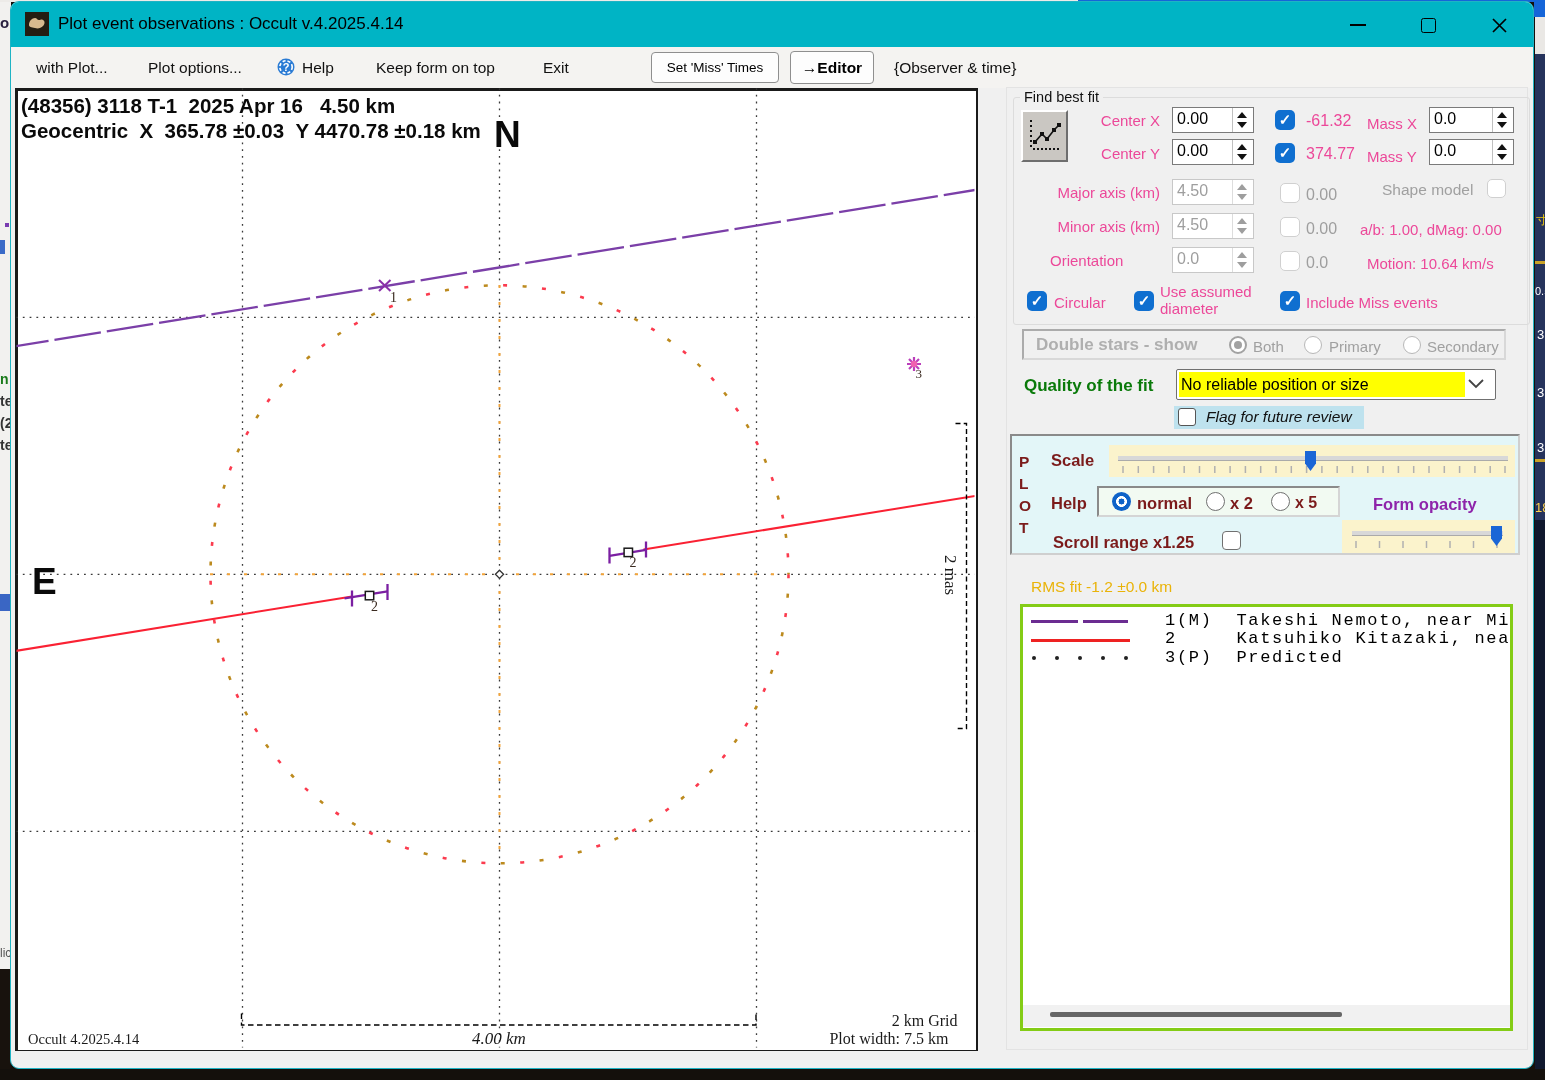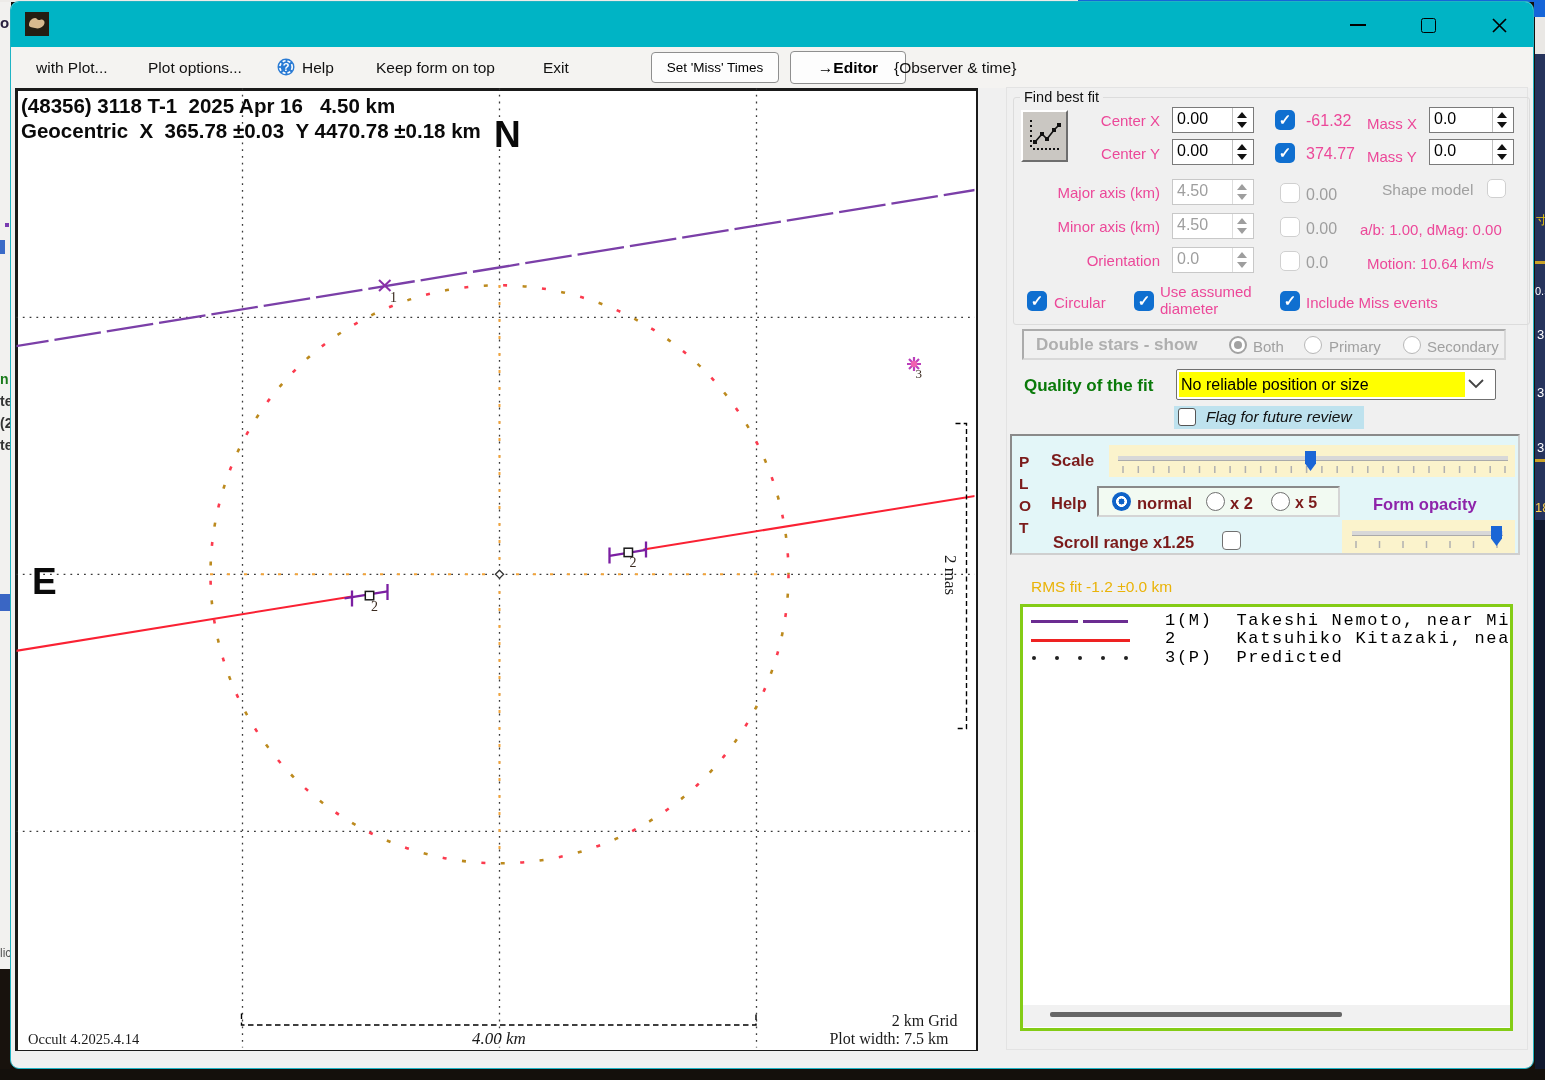--- a/index.html
+++ b/index.html
@@ -52,39 +52,40 @@
   <div class="abs" style="left:1537px;top:440px;font-size:13px;color:#fff;">3</div>
   <div class="abs" style="left:1535px;top:500px;font-size:13px;color:#ffd34d;">18</div>
   <div class="abs" style="left:0;top:1069px;width:1545px;height:11px;background:#14100c;"></div>
 
   <div id="win">
     <div id="titlebar">
       <div style="position:absolute;left:14px;top:10px;width:24px;height:24px;background:#241d12;"></div>
       <svg style="position:absolute;left:14px;top:10px;" width="24" height="24" viewBox="0 0 24 24">
           <path d="M4 13 C4 9 7 6 10 6 C12 6 12 8 14 8 C16 8 16 7 18 8 C20 9 20 12 18 14 C16 16 13 17 10 16 C6 15 4 15 4 13 Z" fill="#d8b98e"></path>
         </svg>
+      <div id="titletxt">Plot event observations : Occult v.4.2025.4.14</div>
       <div style="position:absolute;left:1339px;top:22px;width:16px;height:1.7px;background:#000;"></div>
       <div style="position:absolute;left:1410px;top:15.5px;width:13px;height:13px;border:1.6px solid #000;border-radius:2.5px;"></div>
       <svg style="position:absolute;left:1481px;top:16px;" width="15" height="15" viewBox="0 0 15 15">
           <path d="M1 1 L14 14 M14 1 L1 14" stroke="#000" stroke-width="1.7"></path>
         </svg>
     </div>
     <div id="menubar">
       <div class="mi" style="left:25px;">with Plot...</div>
       <div class="mi" style="left:137px;">Plot options...</div>
       <svg class="abs" style="left:266px;top:11px;" width="18" height="18" viewBox="0 0 18 18">
           <circle cx="9" cy="9" r="8.5" fill="#2a7bd4"></circle>
           <circle cx="9" cy="9" r="6.2" fill="none" stroke="#fff" stroke-width="1.6" stroke-dasharray="3 2"></circle>
           <text x="9" y="13" font-size="11" font-weight="bold" fill="#fff" text-anchor="middle" font-family="Liberation Sans">?</text>
         </svg>
       <div class="mi" style="left:291px;">Help</div>
       <div class="mi" style="left:365px;">Keep form on top</div>
       <div class="mi" style="left:532px;">Exit</div>
       <div class="mbtn" style="left:640px;top:5px;width:128px;height:31px;font-size:13.5px;line-height:29px;">Set 'Miss' Times</div>
-      <div class="mbtn" style="left:779px;top:4px;width:116px;height:33px;font-size:15.5px;line-height:31px;font-weight:bold;">→Editor</div>
+      <div class="mbtn" style="left:779px;top:4px;width:84px;height:33px;font-size:15.5px;line-height:31px;font-weight:bold;">→Editor</div>
       <div class="mi" style="left:883px;">{Observer &amp; time}</div>
     </div>
     <div id="plotborder"></div>
     <div id="plotwhite"></div>
   </div>
 
   <svg id="plotsvg" class="abs" style="left:0;top:0;" width="1545" height="1080" viewBox="0 0 1545 1080">
     <defs>
         <clipPath id="pc">
           <rect x="16.5" y="88.5" width="958" height="959"></rect>
@@ -200,21 +201,21 @@
             <rect x="29" y="16" width="4" height="4"></rect>
             <rect x="34" y="11" width="4" height="4"></rect>
           </g>
       </svg>
     </div>
 
     <div class="lbl" style="left:1060px;top:112px;width:100px;text-align:right;">Center X</div>
     <div class="lbl" style="left:1060px;top:144.5px;width:100px;text-align:right;">Center Y</div>
     <div class="lbl" style="left:1050px;top:184px;width:110px;text-align:right;">Major axis (km)</div>
     <div class="lbl" style="left:1050px;top:218px;width:110px;text-align:right;">Minor axis (km)</div>
-    <div class="lbl" style="left:1050px;top:252px;width:110px;text-align:right;">Orientation</div>
+    <div class="lbl" style="left:1050px;top:252px;width:110px;text-align:left;">Orientation</div>
     <div class="spin" style="left:1172px;top:106.5px;width:82px;height:26px;">
         <span class="v">0.00</span>
         <span class="b">
           <i class="tri" style="top:4px;border-left:5px solid transparent;border-right:5px solid transparent;border-bottom:6px solid #111;"></i>
           <i class="tri" style="bottom:4px;border-left:5px solid transparent;border-right:5px solid transparent;border-top:6px solid #111;"></i>
         </span>
       </div>
     <div class="spin" style="left:1172px;top:139px;width:82px;height:26px;">
         <span class="v">0.00</span>
         <span class="b">

